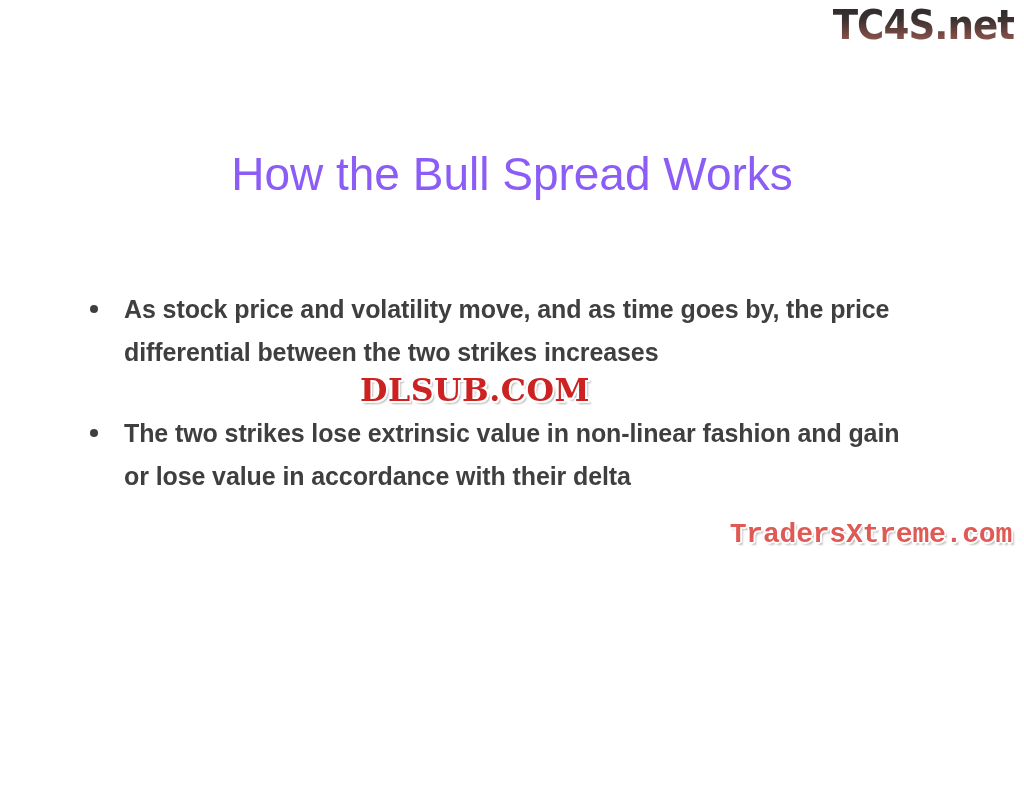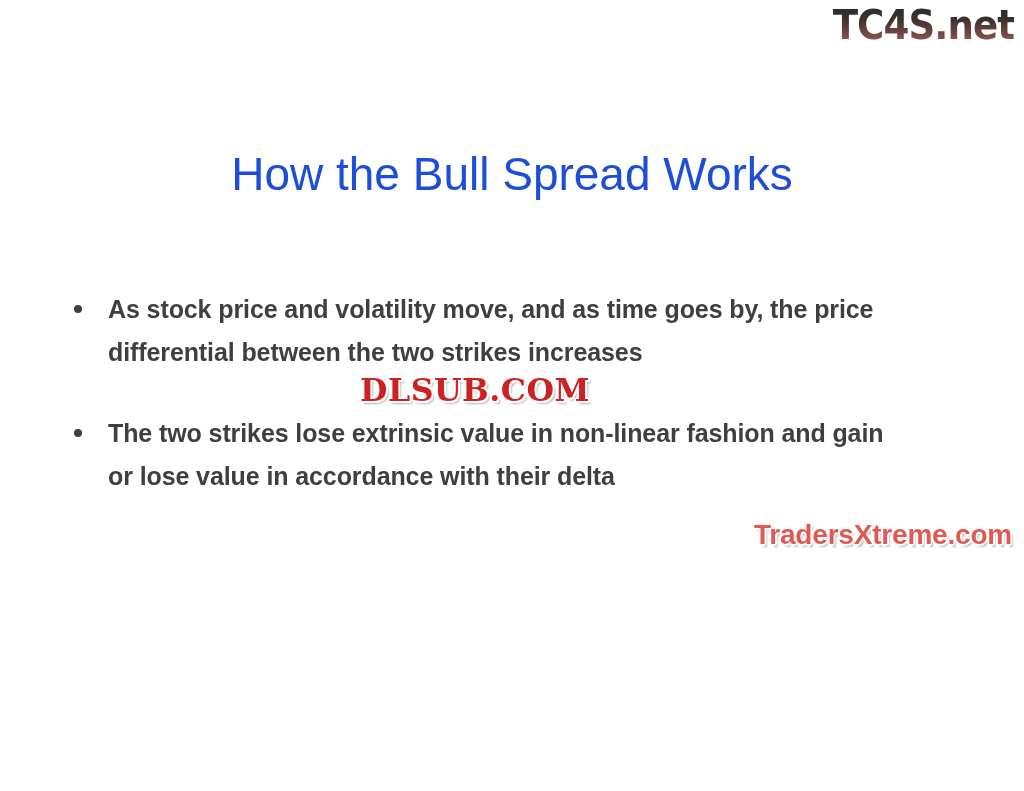--- a/index.html
+++ b/index.html
@@ -45,28 +45,28 @@
   .title {
     position: absolute;
     left: 0;
     top: 114px;
     width: 1024px;
     text-align: center;
     font-family: "Liberation Sans", sans-serif;
     font-weight: normal;
     font-size: 46px;
     line-height: 58px;
-    color: #1d4ed8;
+    color: #8b5cf6;
     letter-spacing: 0px;
   }
 
   
   .body-block {
     position: absolute;
-    left: 68px;
+    left: 84px;
     top: 288px;
     width: 840px;
   }
   .bullet-item {
     position: relative;
     padding-left: 40px;
     margin-bottom: 38px;
     font-family: "Liberation Sans", sans-serif;
     font-weight: bold;
     font-size: 25px;
@@ -113,21 +113,21 @@
       -1.8px 0px 0 #ffffff,
        1.8px 0px 0 #ffffff,
        2.5px 2.5px 2px rgba(120,120,120,0.55);
   }
 
   
   .tx-mark {
     position: absolute;
     right: 12px;
     bottom: 14px;
-    font-family: Liberation Sans, sans-serif;
+    font-family: Liberation Mono, monospace;
     font-weight: bold;
     font-size: 28px;
     line-height: 32px;
     letter-spacing: -0.2px;
     color: #e05a55;
     white-space: nowrap;
     text-shadow:
       -1.4px -1.4px 0 #ffffff,
        1.4px -1.4px 0 #ffffff,
       -1.4px  1.4px 0 #ffffff,

